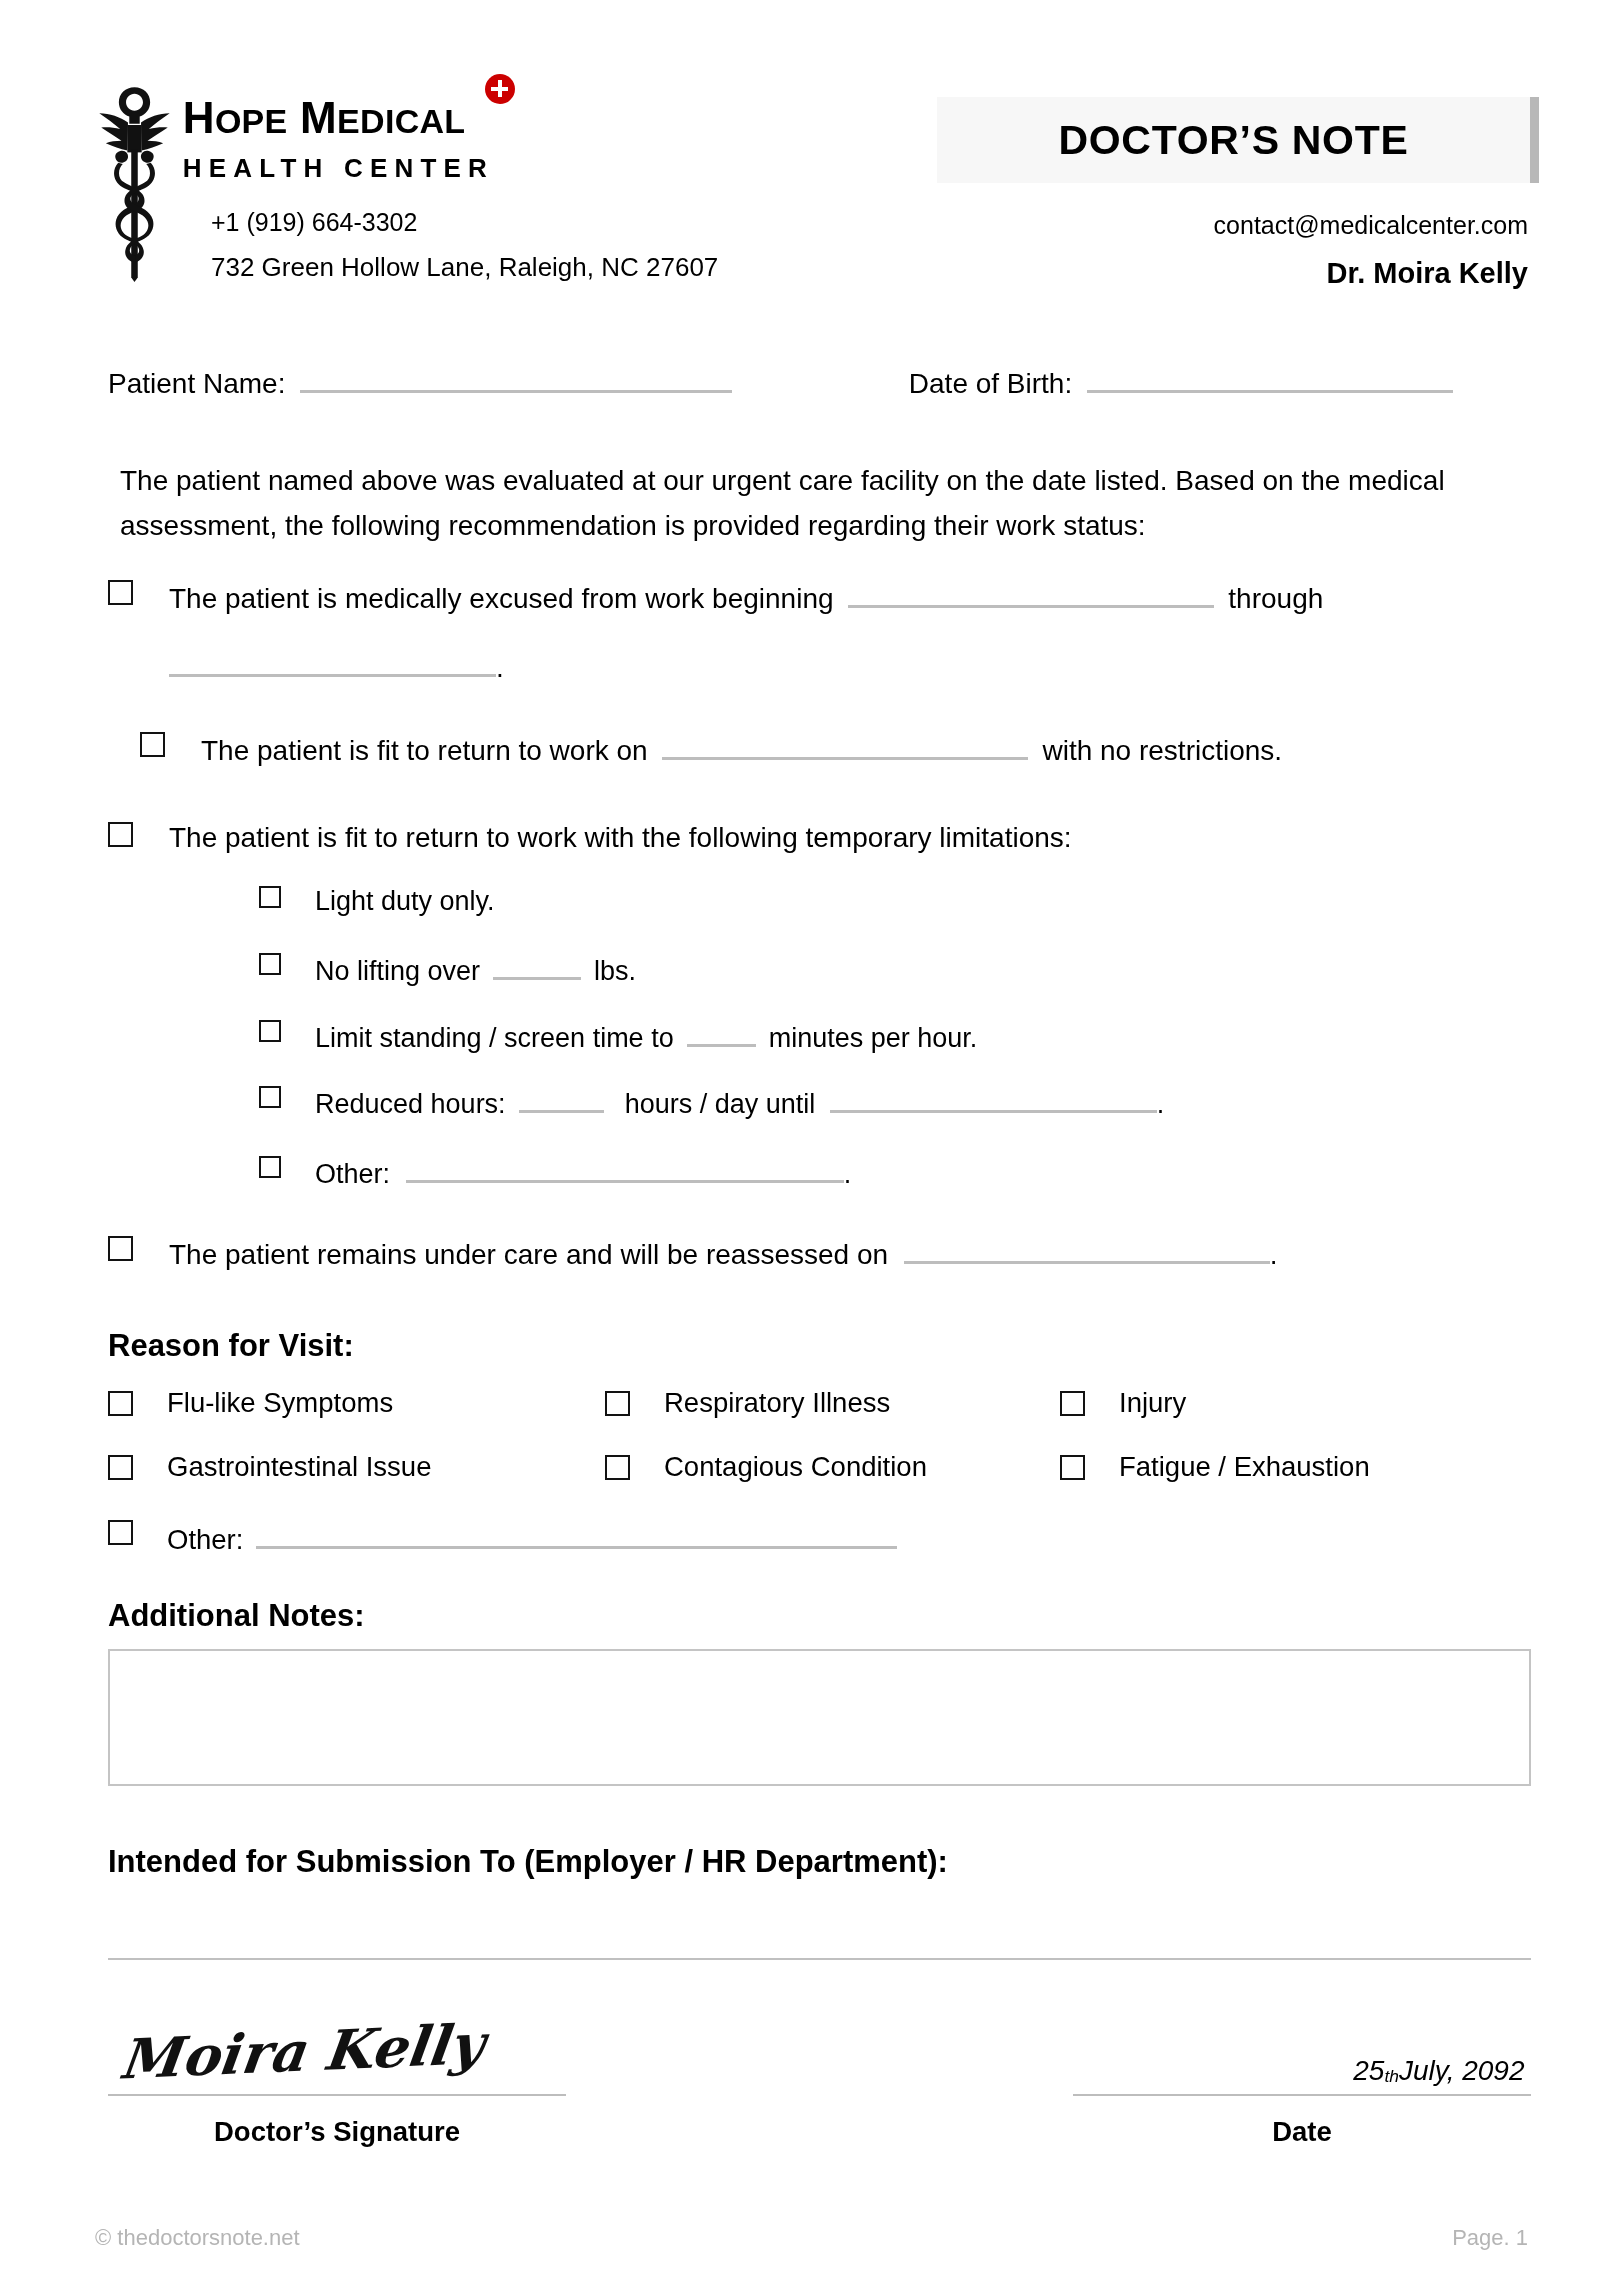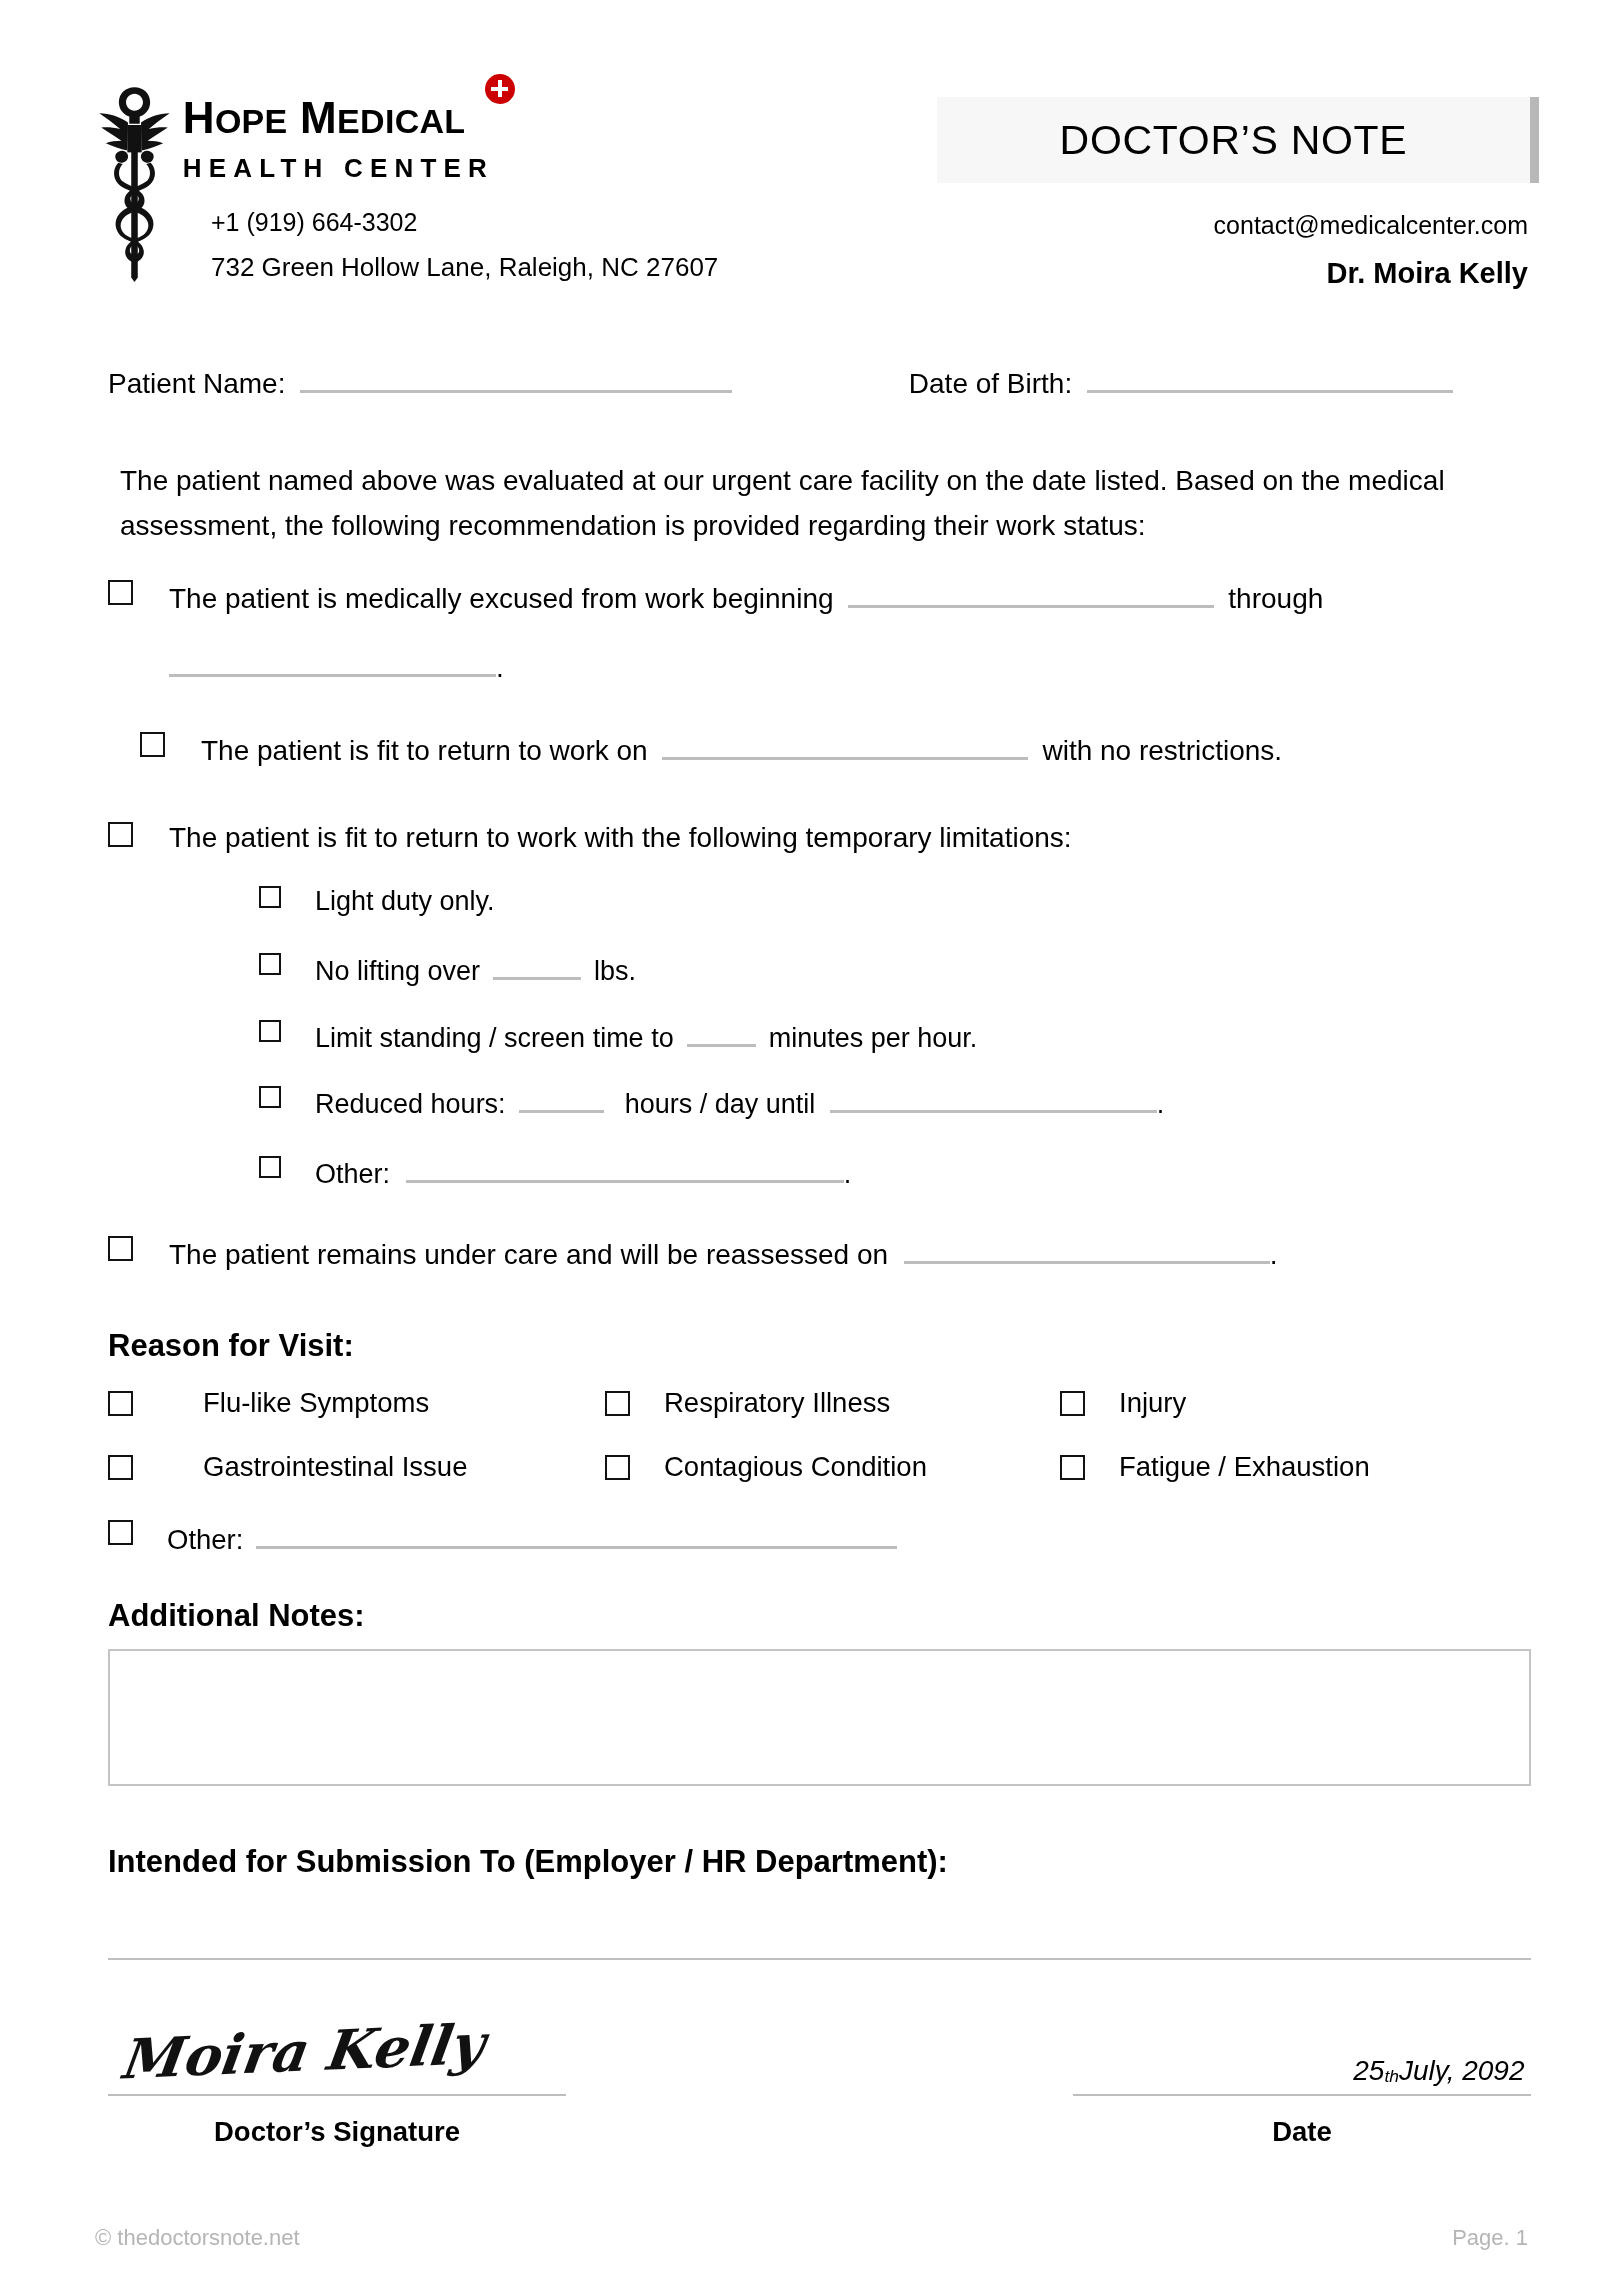--- a/index.html
+++ b/index.html
@@ -38,21 +38,21 @@
   .redcross::after  { left:6.5px; top:12.8px; width:17px; height:4.6px; }
 
   .contact-phone { position:absolute; left:211px; top:208px; font-size:25px; white-space:nowrap; }
   .contact-addr  { position:absolute; left:211px; top:252px; font-size:26px; white-space:nowrap; }
 
   .title-box {
     position:absolute; left:937px; top:97px; width:593px; height:86px;
     background:#f7f7f7; display:flex; align-items:center; justify-content:center;
   }
   .title-box .title-text {
-    font-size:41px; font-weight:400; letter-spacing:0.7px; white-space:nowrap;text-align:right;
+    font-size:41px; font-weight:700; letter-spacing:0.7px; white-space:nowrap;text-align:right;
   }
   .title-bar { position:absolute; left:1530px; top:97px; width:8.5px; height:86px; background:#b8b8b8; }
 
   .hdr-email { position:absolute; right:95px; top:211px; font-size:25px; text-align:right; white-space:nowrap; }
   .hdr-doc   { position:absolute; right:95px; top:257px; font-size:29px; font-weight:700; text-align:right; white-space:nowrap; }
 
   
   .body-wrap { position:absolute; left:108px; top:0; width:1427px; }
 
   .fill { display:inline-block; vertical-align:baseline; border-bottom:3.3px solid #bdbdbd; height:1.05em; }
@@ -90,21 +90,21 @@
   .s4 { left:0; top:1232px; }
 
   
   .sec-head { position:absolute; left:0; font-size:31px; font-weight:700; }
   .reason-head { top:1328px; }
 
   .reason-grid { position:absolute; left:0; top:1387px; width:1427px; }
   .reason-row { position:relative; height:64px; }
   .reason-item { position:absolute; display:flex; align-items:center; font-size:27.5px; white-space:nowrap; }
   .reason-item .txt { margin-left:34px; }
-  .col1 { left:0;gap:36px; }
+  .col1 { left:0; }
   .col2 { left:497px; }
   .col3 { left:952px; }
 
   .reason-other { position:absolute; left:0; top:1517px; display:flex; align-items:flex-start; font-size:27.5px; }
   .reason-other .cb { margin-top:3.3px; }
   .reason-other .txt { margin-left:34px; }
   .ro-fill { width:641px; margin-left:13px; }
 
   
   .notes-head { top:1598px; }

